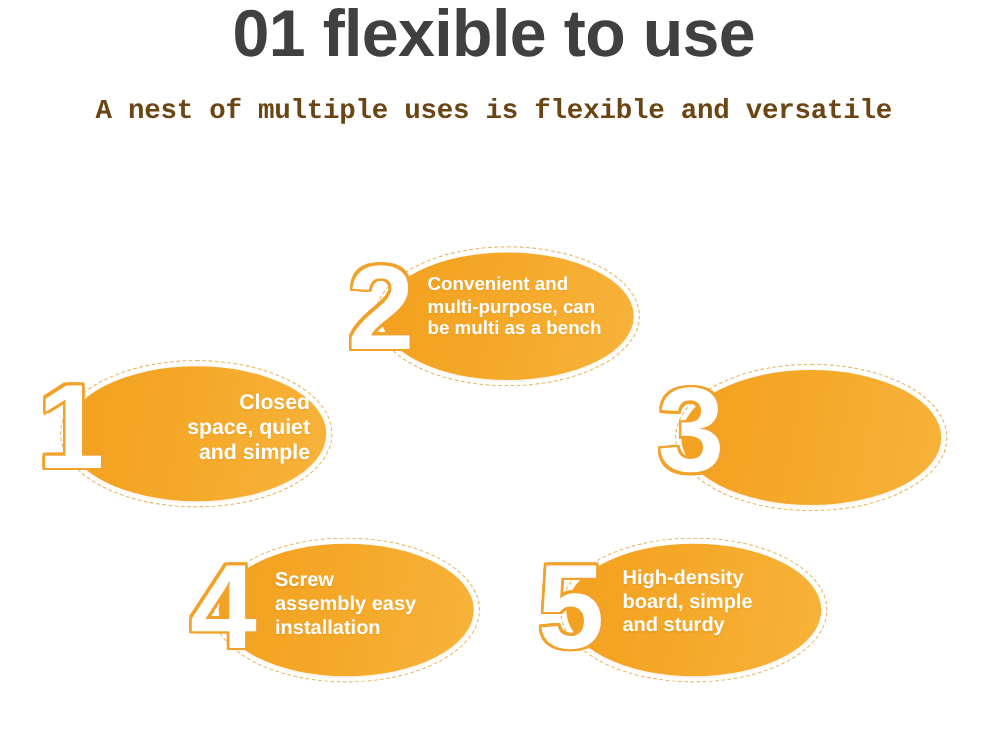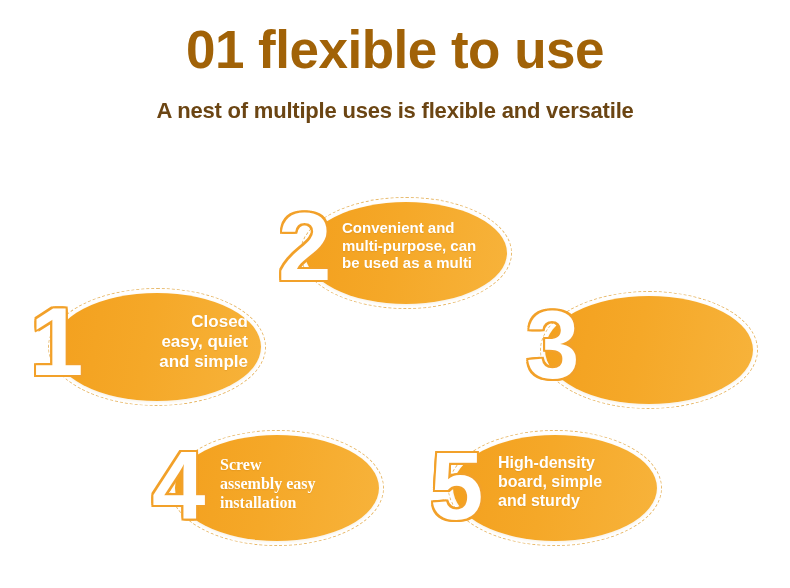--- a/index.html
+++ b/index.html
@@ -23,36 +23,35 @@
   
   .header {
     position: absolute;
     left: 0;
     top: 0;
     width: 790px;
     text-align: center;
   }
   .page-title {
     margin: 0;
-    padding-top: 22px;
     font-size: 53px;
     font-weight: bold;
     letter-spacing: -0.5px;
-    color: #a16207;
+    color: #404040;
     line-height: 1.05;
     font-family: "Liberation Sans", sans-serif;
   }
   .page-subtitle {
     margin: 0;
     padding-top: 20px;
     font-size: 22px;
     font-weight: bold;
     color: #6B4513;
     letter-spacing: -0.2px;
-    font-family: Liberation Sans, sans-serif;
+    font-family: Liberation Mono, monospace;
   }
 
   
   .card {
     position: absolute;
   }
   .ellipse-dash {
     position: absolute;
     left: 0;
     top: 0;
@@ -109,21 +108,21 @@
   #card-2 .card-text { left: 42px; top: 22px; width: 160px; text-align: left; font-size: 15px; }
   #card-2 .numeral   { left: -22px; top: 2px; }
 
   
   #card-3 { left: 540px; top: 291px; width: 218px; height: 118px; }
   #card-3 .card-text { left: 58px; top: 20px; width: 148px; text-align: center; font-size: 15px; }
   #card-3 .numeral   { left: -14px; top: 6px; }
 
   
   #card-4 { left: 170px; top: 430px; width: 214px; height: 116px; }
-  #card-4 .card-text { left: 50px; top: 26px; width: 152px; text-align: left; font-size: 16px; font-family: Liberation Serif, serif; }
+  #card-4 .card-text { left: 50px; top: 26px; width: 152px; text-align: left; font-size: 16px; }
   #card-4 .numeral   { left: -18px; top: 8px; }
 
   
   #card-5 { left: 448px; top: 430px; width: 214px; height: 116px; }
   #card-5 .card-text { left: 50px; top: 24px; width: 152px; text-align: left; font-size: 16px; }
   #card-5 .numeral   { left: -18px; top: 8px; }
 </style>
 </head>
 <body>
 
@@ -131,31 +130,31 @@
 
   <div class="header">
     <h1 class="page-title">01 flexible to use</h1>
     <div class="page-subtitle">A nest of multiple uses is flexible and versatile</div>
   </div>
 
   <div class="card" id="card-1">
     <div class="ellipse-dash"></div>
     <div class="ellipse-fill"></div>
     <div class="card-text">Closed
-easy, quiet
+space, quiet
 and simple</div>
     <div class="numeral">1</div>
   </div>
 
   <div class="card" id="card-2">
     <div class="ellipse-dash"></div>
     <div class="ellipse-fill"></div>
     <div class="card-text">Convenient and
 multi-purpose, can
-be used as a multi</div>
+be multi as a bench</div>
     <div class="numeral">2</div>
   </div>
 
   <div class="card" id="card-3">
     <div class="ellipse-dash"></div>
     <div class="ellipse-fill"></div>
     <div class="numeral">3</div>
   </div>
 
   <div class="card" id="card-4">

